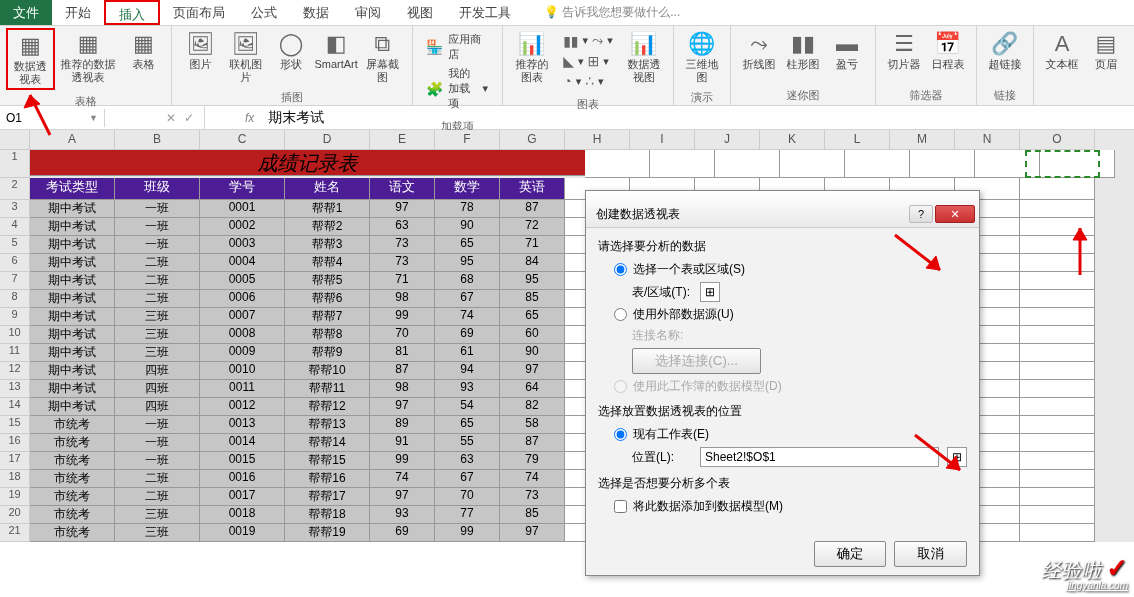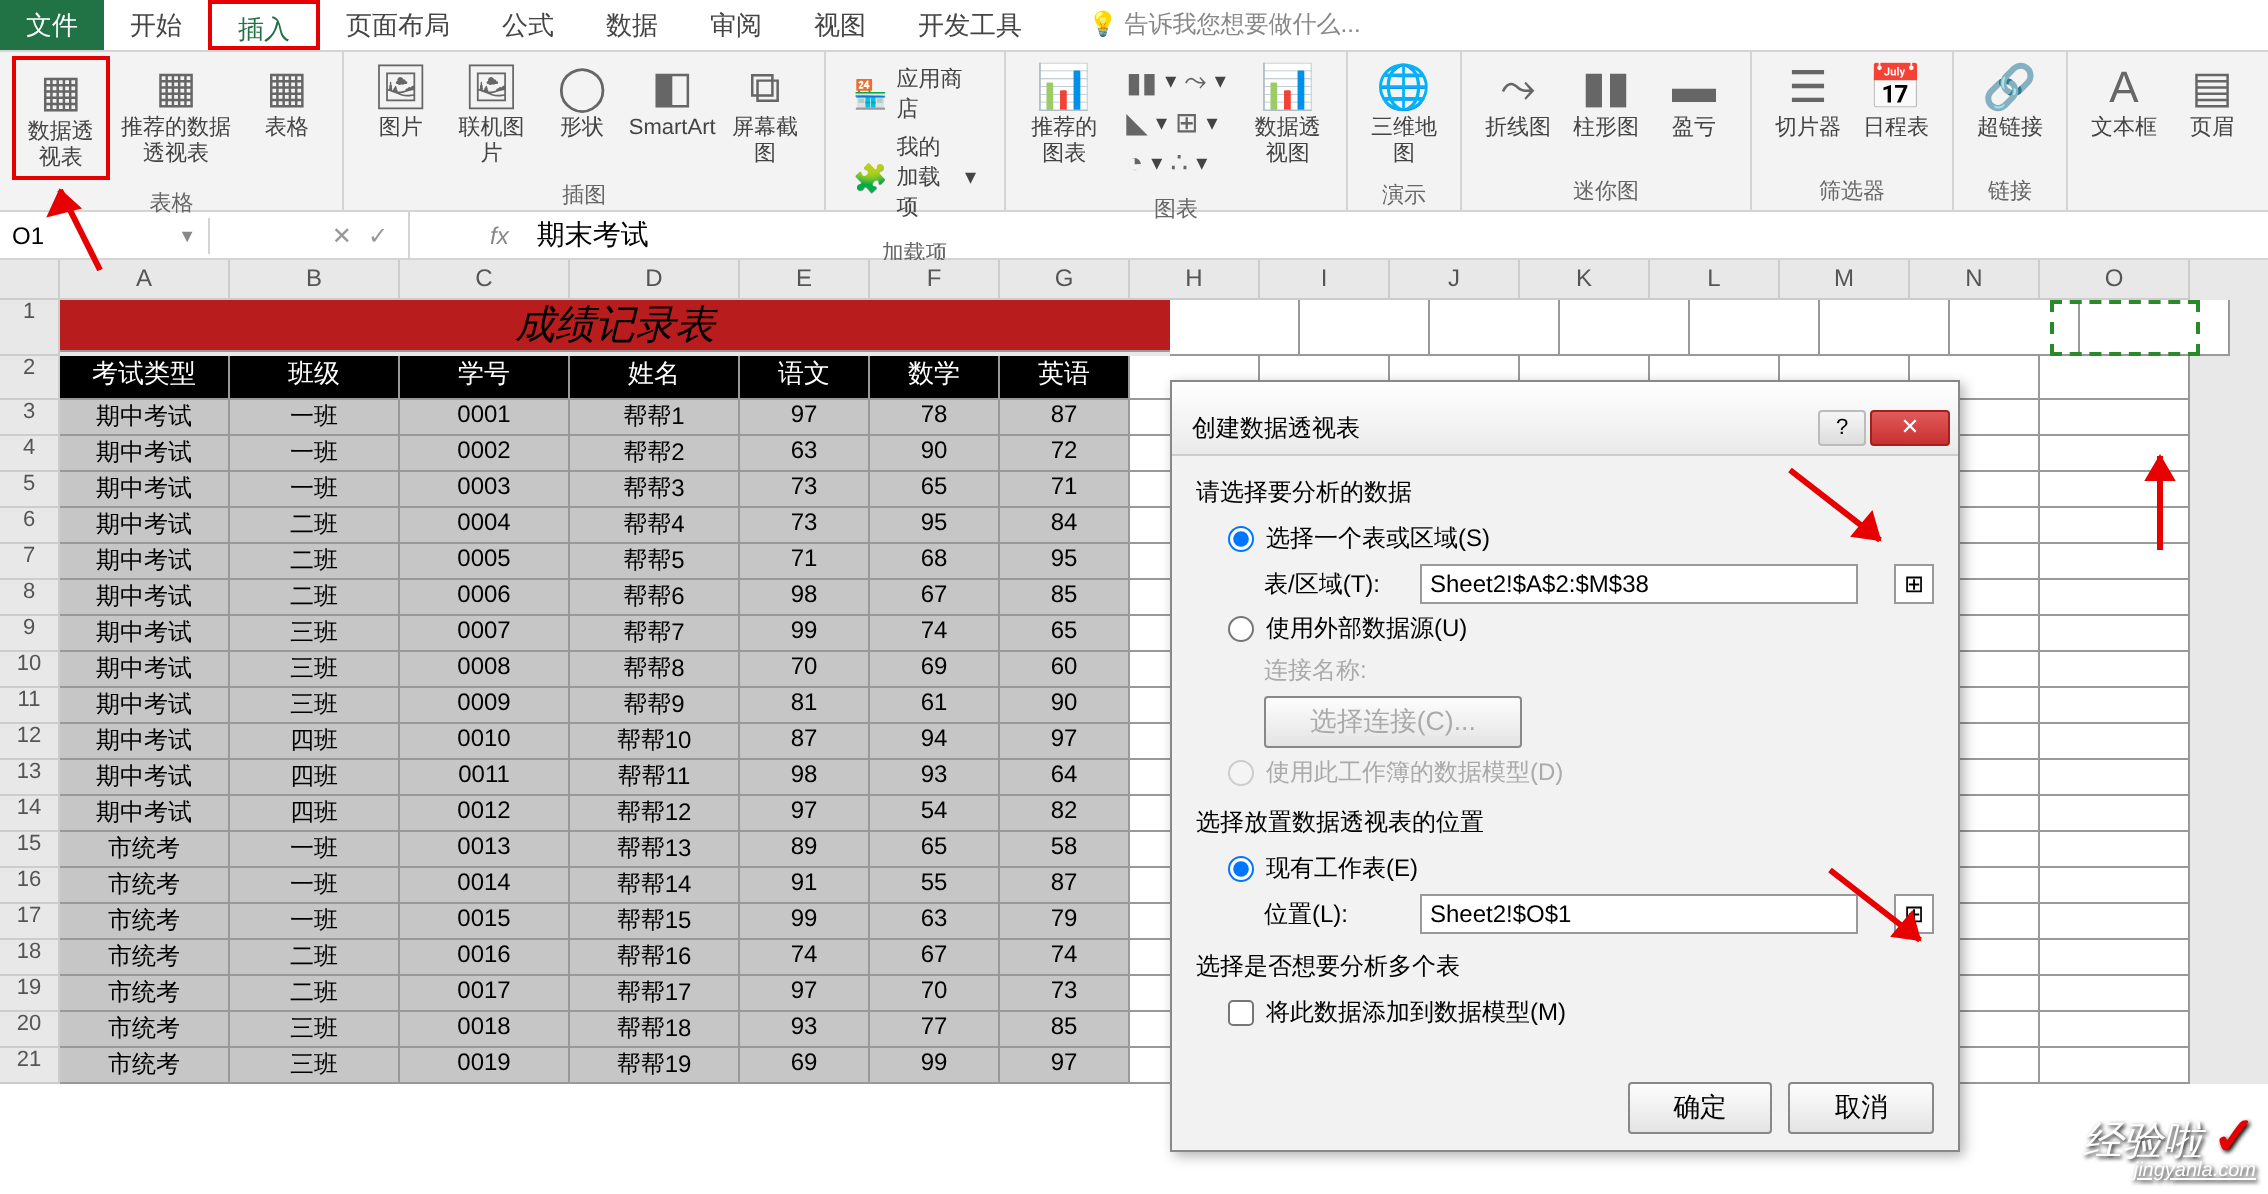--- a/index.html
+++ b/index.html
@@ -41,38 +41,38 @@
 .cE { width: 65px; } .cF { width: 65px; } .cG { width: 65px; } .cH { width: 65px; }
 .cI { width: 65px; } .cJ { width: 65px; } .cK { width: 65px; } .cL { width: 65px; }
 .cM { width: 65px; } .cN { width: 65px; } .cO { width: 75px; }
 
 .rows { }
 .row { display: flex; height: 18px; }
 .rowh { width: 30px; border-right: 1px solid #ccc; border-bottom: 1px solid #ccc; text-align: center; font-size: 11px; color: #555; background: #e8e8e8; }
 .cell { border-right: 1px solid #999; border-bottom: 1px solid #999; text-align: center; font-size: 12px; background: #c6c6c6; overflow: hidden; white-space: nowrap; }
 .cell.wh { background: #fff; }
 .title-cell { background: #b91c1c; font-family: STKaiti, KaiTi, serif; font-size: 20px; font-style: italic; text-align: center; border-bottom: 1px solid #999; height: 26px; line-height: 26px; }
-.hdr-cell { background: #000000; color: #fff; font-size: 13px; }
+.hdr-cell { background: #4c1d95; color: #fff; font-size: 13px; }
 .row.titlerow { height: 28px; }
 .row.hdrrow { height: 22px; }
 
 
 .dashed-sel { position: absolute; border: 2px dashed #2a8a2a; pointer-events: none; }
 
 
 .dialog { position: absolute; left: 585px; top: 190px; width: 395px; background: #f2f2f2; border: 1px solid #888; box-shadow: 2px 2px 6px rgba(0,0,0,0.3); font-size: 12px; }
 .dlg-title { background: linear-gradient(#fff,#eaeaea); display: flex; align-items: center; justify-content: space-between; padding: 14px 4px 4px 10px; border-bottom: 1px solid #ccc; }
 .dlg-title .btns { display: flex; gap: 2px; }
 .dlg-title .hbtn { width: 24px; height: 18px; background: linear-gradient(#f6f6f6,#ddd); border: 1px solid #bbb; text-align: center; font-size: 11px; line-height: 16px; border-radius: 2px; }
 .dlg-title .hbtn.close { background: linear-gradient(#e25a5a,#c83030); color: #fff; border: 1px solid #a02020; width: 40px; }
 .dlg-body { padding: 10px 12px; }
 .dlg-section { margin-bottom: 8px; }
 .dlg-section-title { margin-bottom: 6px; }
 .dlg-opt { display: flex; align-items: center; gap: 6px; margin: 4px 0 4px 16px; }
-.dlg-sub { margin-left: 34px; display: flex; align-items: center; gap: 18px; margin-top: 4px; }
+.dlg-sub { margin-left: 34px; display: flex; align-items: center; gap: 8px; margin-top: 4px; }
 .dlg-sub label { min-width: 60px; }
 .dlg-input { flex: 1; border: 1px solid #999; padding: 2px 4px; font-size: 12px; background: #fff; height: 20px; }
 .dlg-pick { width: 20px; height: 20px; border: 1px solid #999; background: #fff; display: flex; align-items: center; justify-content: center; font-size: 12px; }
 .dlg-footer { display: flex; justify-content: flex-end; gap: 8px; padding: 8px 12px; }
 .dlg-btn { padding: 3px 22px; border: 1px solid #888; background: linear-gradient(#fdfdfd,#e4e4e4); border-radius: 2px; cursor: pointer; }
 .disabled-txt { color: #aaa; }
 
 
 .arrow { position: absolute; pointer-events: none; }
 .arrow svg line, .arrow svg polygon { stroke: #e60000; fill: #e60000; }
@@ -654,21 +654,20 @@
   </div>
   <div class="dlg-body">
     <div class="dlg-section">
       <div class="dlg-section-title">请选择要分析的数据</div>
       <div class="dlg-opt">
           <input type="radio" checked="" style="">
           <span>选择一个表或区域(S)</span>
         </div>
       <div class="dlg-sub">
         <label>表/区域(T):</label>
-        <input class="dlg-input" value="Sheet2!$A$2:$M$38" style="">
         <div class="dlg-pick">⊞</div>
       </div>
       <div class="dlg-opt">
           <input type="radio" style="">
           <span>使用外部数据源(U)</span>
         </div>
       <div class="dlg-sub disabled-txt">连接名称:</div>
       <div class="dlg-sub">
           <button class="dlg-btn disabled-txt" disabled="">选择连接(C)...</button>
         </div>

